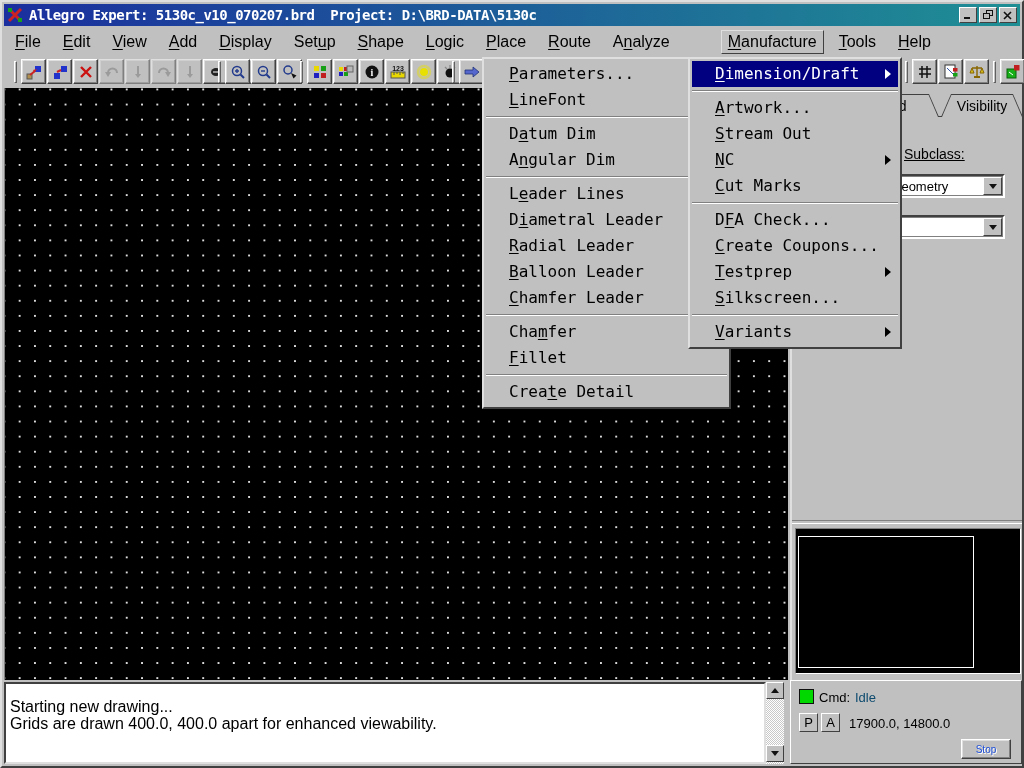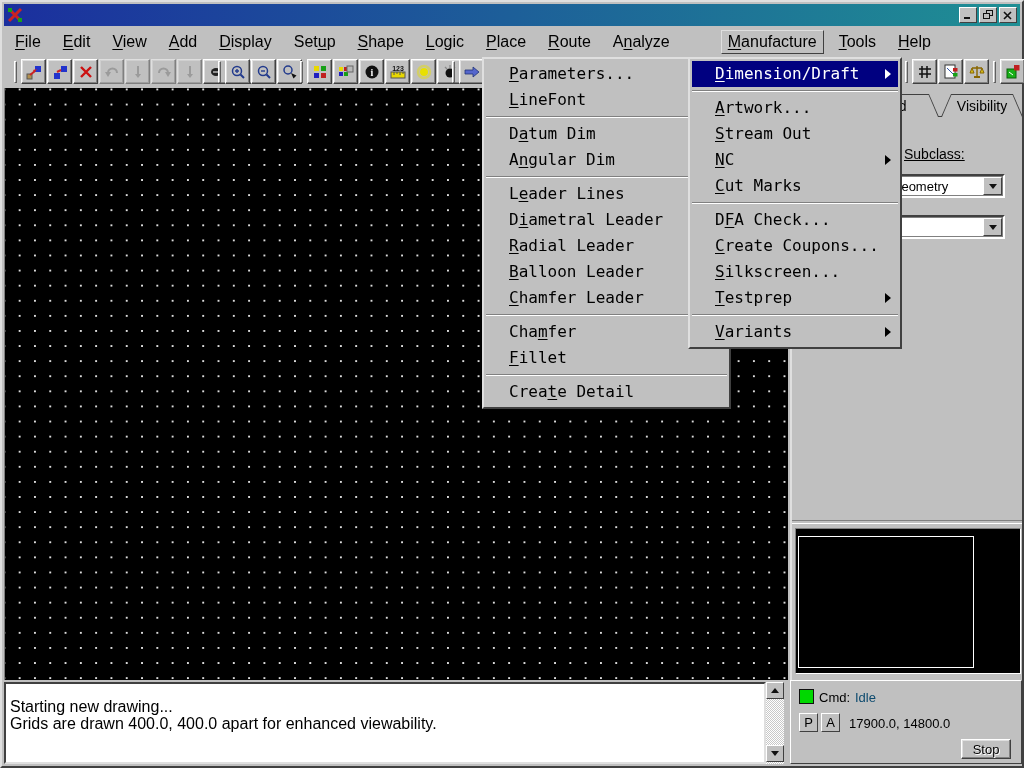--- a/index.html
+++ b/index.html
@@ -87,21 +87,21 @@
                border:1px solid #111; }
   .cmdlabel { position:absolute; left:28px; top:9px; color:#000; }
   .cmdvalue { position:absolute; left:64px; top:9px; color:#0c4a6e; }
   .pabtn { position:absolute; top:32px; width:19px; height:19px; background:#c0c0c0;
            border:1px solid; border-color:#fff #404040 #404040 #fff;
            display:flex; align-items:center; justify-content:center; font-size:13px; color:#000; }
   .coords { position:absolute; left:58px; top:35px; color:#000; }
   .stopbtn { position:absolute; right:10px; top:58px; width:50px; height:20px; background:#c0c0c0;
              border:1px solid; border-color:#fff #404040 #404040 #fff;
              box-shadow:inset -1px -1px 0 #808080, inset 1px 1px 0 #dfdfdf;
-             color:#000000; text-shadow:1px 1px 0 #fff; font-size:13px;
+             color:#1d4ed8; text-shadow:1px 1px 0 #fff; font-size:10px;
              display:flex; align-items:center; justify-content:center;margin-left:22px; }
 
   
   .popup { position:absolute; background:#c0c0c0; z-index:10; padding:2px;
            border:2px solid; border-color:#dfdfdf #404040 #404040 #dfdfdf;
            font-family:"DejaVu Sans Mono", monospace; font-size:16px; color:#000; }
   .popup .pitem { position:relative; height:26px; line-height:26px; padding-left:23px; white-space:pre; }
   .popup .pitem.hl { background:#000080; color:#fff; }
   .popup .psep { height:0; border-top:1px solid #808080; border-bottom:1px solid #fff; margin:3px 0; }
   .popup .arrow { position:absolute; right:7px; top:8px; width:0; height:0;
@@ -116,20 +116,21 @@
 <div class="app">
 
   <div class="titlebar">
     <span class="logo">
       <svg width="16" height="16" viewBox="0 0 16 16">
           <path d="M2 2 L14 14 M14 2 L2 14" stroke="#cc2222" stroke-width="3"></path>
           <rect x="1" y="1" width="4" height="4" fill="#18a018"></rect>
           <rect x="11" y="11" width="4" height="4" fill="#18a018"></rect>
         </svg>
     </span>
+    <span class="title">Allegro Expert: 5130c_v10_070207.brd  Project: D:\BRD-DATA\5130c</span>
     <span class="winbtns" id="winbtns">
         <span class="winbtn">
           <span><svg width="10" height="9">
               <rect x="1" y="6" width="6" height="2" fill="#111"></rect>
             </svg></span>
         </span>
         <span class="winbtn">
           <span><svg width="11" height="10">
               <rect x="3.5" y="0.5" width="6" height="5" fill="none" stroke="#111"></rect>
               <rect x="0.5" y="3.5" width="6" height="5" fill="#c0c0c0" stroke="#111"></rect>
@@ -452,19 +453,19 @@
   <div class="popup menu-manufacture" id="menu-manufacture">
       <div class="pitem hl"><span class="u">D</span>imension/Draft<span class="arrow"></span></div>
       <div class="psep"></div>
       <div class="pitem"><span class="u">A</span>rtwork...</div>
       <div class="pitem"><span class="u">S</span>tream Out</div>
       <div class="pitem"><span class="u">N</span>C<span class="arrow"></span></div>
       <div class="pitem"><span class="u">C</span>ut Marks</div>
       <div class="psep"></div>
       <div class="pitem">D<span class="u">F</span>A Check...</div>
       <div class="pitem"><span class="u">C</span>reate Coupons...</div>
+      <div class="pitem"><span class="u">T</span>estprep<span class="arrow"></span></div>
       <div class="pitem"><span class="u">S</span>ilkscreen...</div>
-      <div class="pitem"><span class="u">T</span>estprep<span class="arrow"></span></div>
       <div class="psep"></div>
       <div class="pitem"><span class="u">V</span>ariants<span class="arrow"></span></div>
     </div>
 
 </div>
 
 </body></html>

